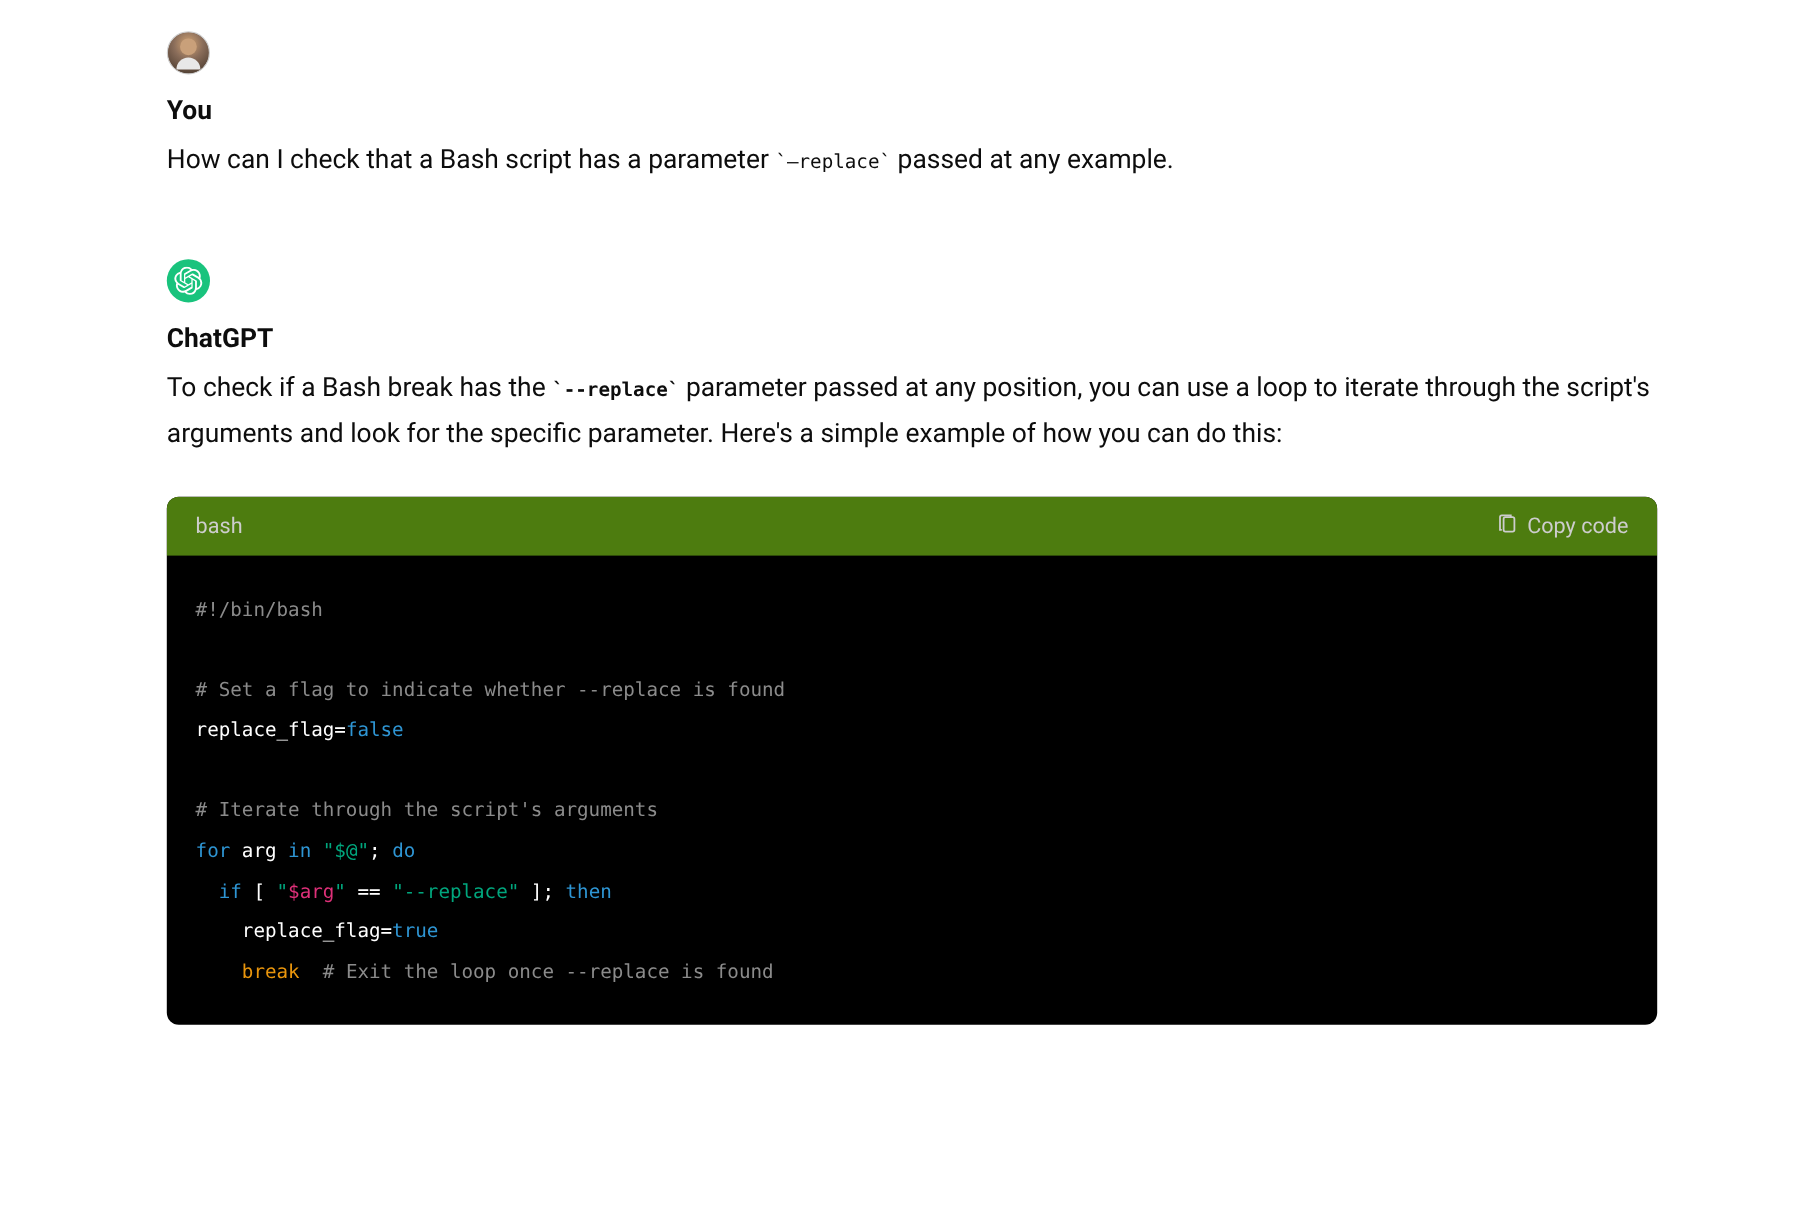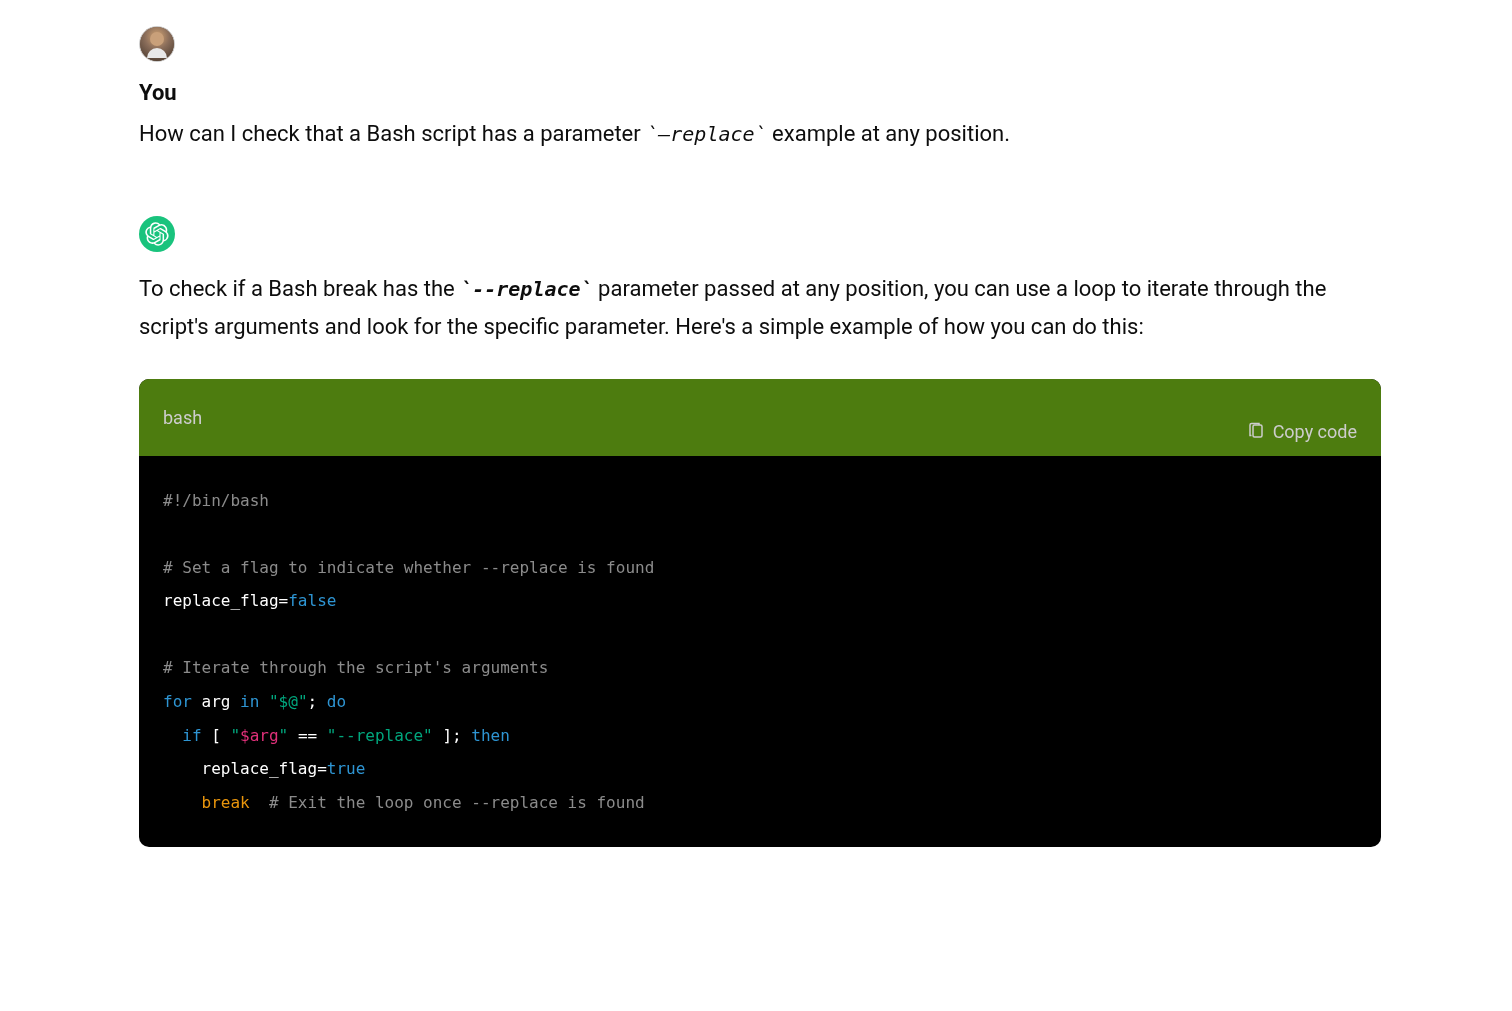--- a/index.html
+++ b/index.html
@@ -62,22 +62,21 @@
       color: #0d0d0d;
       margin-bottom: 10px;
     }
     .message-text {
       font-size: 22px;
       line-height: 1.75;
       color: #0d0d0d;
     }
     .message-text .inline-code {
       font-family: ui-monospace, "SF Mono", Menlo, Consolas, monospace;
-      font-size: 20px;
-      font-style: italic;
+      font-size: 16px;
     }
     .message-text .inline-code.bold {
       font-weight: 600;
       text-align: right;
     }
     .code-block {
       margin-top: 32px;
       border-radius: 10px;
       overflow: hidden;
       background: #000000;
@@ -89,29 +88,28 @@
       align-items: center;
       padding: 14px 24px;
       font-size: 18px;
       color: #cdcdcd;
     }
     .code-lang {
       color: #cdcdcd;
     }
     .copy-button {
       display: flex;
-      align-items: center;
+      align-items: flex-start;
       gap: 8px;
       background: none;
       border: none;
       color: #cdcdcd;
       font-size: 18px;
       cursor: pointer;
       font-family: inherit;
-      margin-top: 28px;
     }
     .copy-button svg {
       width: 18px;
       height: 18px;
       stroke: #cdcdcd;
       fill: none;
       stroke-width: 2;
     }
     .code-body {
       padding: 28px 24px;
@@ -163,32 +161,33 @@
 
 <div class="conversation">
 
   <div class="message">
     <div class="avatar user">
       <div class="user-face"></div>
     </div>
     <div class="message-content">
       <div class="message-author">You</div>
       <div class="message-text">
-        <span>How can I check that a Bash script has a parameter </span><span class="inline-code">`—replace`</span><span> example at any position.</span>
+        <span>How can I check that a Bash script has a parameter </span><span class="inline-code">`—replace`</span><span> passed at any example.</span>
       </div>
     </div>
   </div>
 
   <div class="message">
     <div class="avatar assistant">
       <svg viewBox="0 0 41 41">
         <path d="M37.532 16.87a9.963 9.963 0 0 0-.856-8.184 10.078 10.078 0 0 0-10.855-4.835A9.964 9.964 0 0 0 18.306.5a10.079 10.079 0 0 0-9.614 6.977 9.967 9.967 0 0 0-6.664 4.834 10.08 10.08 0 0 0 1.24 11.817 9.965 9.965 0 0 0 .856 8.185 10.079 10.079 0 0 0 10.855 4.835 9.965 9.965 0 0 0 7.516 3.35 10.078 10.078 0 0 0 9.617-6.981 9.967 9.967 0 0 0 6.663-4.834 10.079 10.079 0 0 0-1.243-11.813ZM22.498 37.886a7.474 7.474 0 0 1-4.799-1.735c.061-.033.168-.091.237-.134l7.964-4.6a1.294 1.294 0 0 0 .655-1.134V19.054l3.366 1.944a.12.12 0 0 1 .066.092v9.299a7.505 7.505 0 0 1-7.49 7.496ZM6.392 31.006a7.471 7.471 0 0 1-.894-5.023c.06.036.162.099.237.141l7.964 4.6a1.297 1.297 0 0 0 1.308 0l9.724-5.614v3.888a.12.12 0 0 1-.048.103l-8.051 4.649a7.504 7.504 0 0 1-10.24-2.744ZM4.297 13.62A7.469 7.469 0 0 1 8.2 10.333c0 .068-.004.19-.004.274v9.201a1.294 1.294 0 0 0 .654 1.132l9.723 5.614-3.366 1.944a.12.12 0 0 1-.114.01L7.04 23.856a7.504 7.504 0 0 1-2.743-10.237Zm27.658 6.437-9.724-5.615 3.367-1.943a.121.121 0 0 1 .113-.01l8.052 4.648a7.498 7.498 0 0 1-1.158 13.528v-9.476a1.293 1.293 0 0 0-.65-1.132Zm3.35-5.043c-.059-.037-.162-.099-.236-.141l-7.965-4.6a1.298 1.298 0 0 0-1.308 0l-9.723 5.614v-3.888a.12.12 0 0 1 .048-.103l8.05-4.645a7.497 7.497 0 0 1 11.135 7.763Zm-21.063 6.929-3.367-1.944a.12.12 0 0 1-.065-.092v-9.299a7.497 7.497 0 0 1 12.293-5.756 6.94 6.94 0 0 0-.236.134l-7.965 4.6a1.294 1.294 0 0 0-.654 1.132l-.006 11.225Zm1.829-3.943 4.33-2.501 4.332 2.5v5l-4.331 2.5-4.331-2.5V18Z"></path>
       </svg>
     </div>
     <div class="message-content">
+      <div class="message-author">ChatGPT</div>
       <div class="message-text">
         <span>To check if a Bash break has the </span><span class="inline-code bold">`--replace`</span><span> parameter passed at any position, you can use a loop to iterate through the script's arguments and look for the specific parameter. Here's a simple example of how you can do this:</span>
       </div>
 
       <div class="code-block">
         <div class="code-header">
           <span class="code-lang">bash</span>
           <button class="copy-button">
             <svg viewBox="0 0 24 24">
               <rect x="8" y="4" width="12" height="16" rx="2"></rect>

